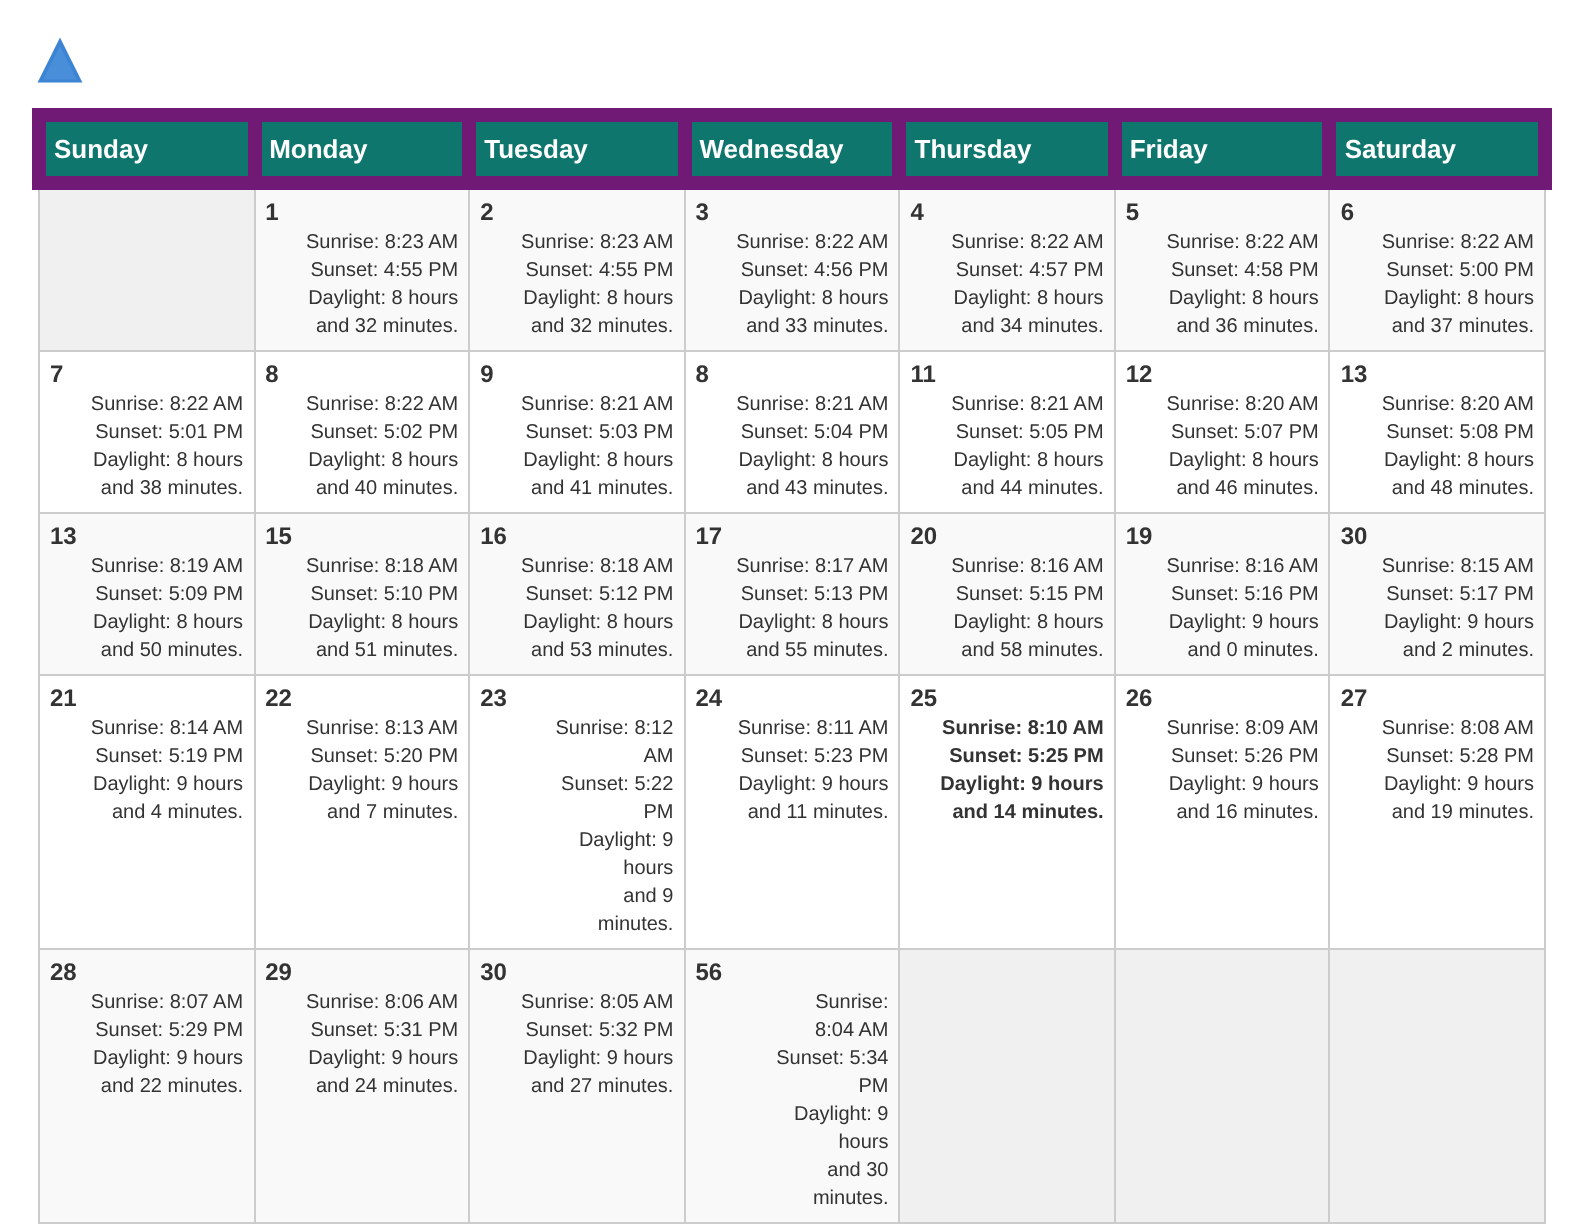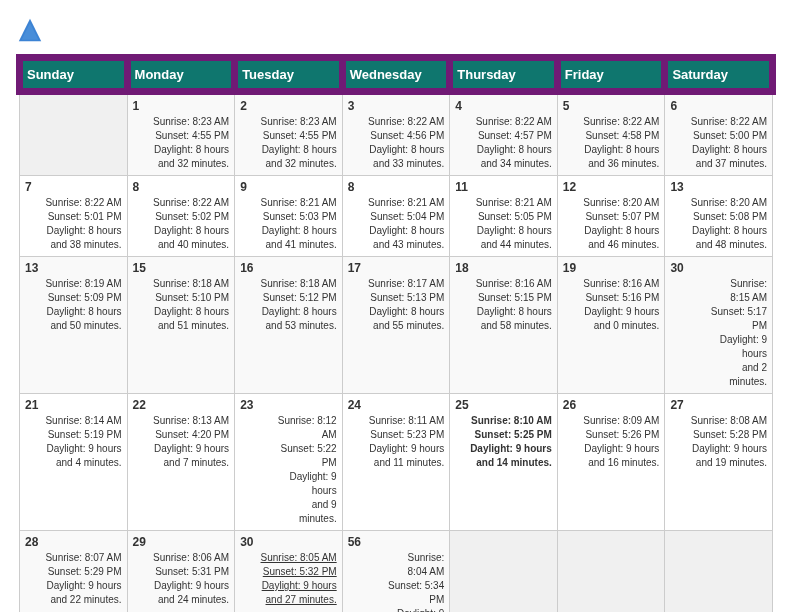--- a/index.html
+++ b/index.html
@@ -253,53 +253,53 @@
 and 53 minutes.</div>
           </td>
           <td>
             <span class="day-num">17</span>
             <div class="day-info" style="white-space: pre-line;">Sunrise: 8:17 AM
 Sunset: 5:13 PM
 Daylight: 8 hours
 and 55 minutes.</div>
           </td>
           <td>
-            <span class="day-num">18</span>
+            <span class="day-num">20</span>
             <div class="day-info" style="white-space: pre-line;">Sunrise: 8:16 AM
 Sunset: 5:15 PM
 Daylight: 8 hours
 and 58 minutes.</div>
           </td>
           <td>
             <span class="day-num">19</span>
             <div class="day-info" style="white-space: pre-line;">Sunrise: 8:16 AM
 Sunset: 5:16 PM
 Daylight: 9 hours
 and 0 minutes.</div>
           </td>
           <td>
             <span class="day-num">30</span>
-            <div class="day-info" style="white-space: pre-line; margin-left: 40px;">Sunrise: 8:15 AM
+            <div class="day-info" style="white-space: pre-line;">Sunrise: 8:15 AM
 Sunset: 5:17 PM
 Daylight: 9 hours
 and 2 minutes.</div>
           </td>
         </tr>
         <tr>
           <td>
             <span class="day-num">21</span>
             <div class="day-info" style="white-space: pre-line;">Sunrise: 8:14 AM
 Sunset: 5:19 PM
 Daylight: 9 hours
 and 4 minutes.</div>
           </td>
           <td>
             <span class="day-num">22</span>
             <div class="day-info" style="white-space: pre-line;">Sunrise: 8:13 AM
-Sunset: 4:20 PM
+Sunset: 5:20 PM
 Daylight: 9 hours
 and 7 minutes.</div>
           </td>
           <td>
             <span class="day-num">23</span>
             <div class="day-info" style="white-space: pre-line; margin-left: 36px;">Sunrise: 8:12 AM
 Sunset: 5:22 PM
 Daylight: 9 hours
 and 9 minutes.</div>
           </td>
@@ -342,21 +342,21 @@
           </td>
           <td>
             <span class="day-num">29</span>
             <div class="day-info" style="white-space: pre-line;">Sunrise: 8:06 AM
 Sunset: 5:31 PM
 Daylight: 9 hours
 and 24 minutes.</div>
           </td>
           <td>
             <span class="day-num">30</span>
-            <div class="day-info" style="white-space: pre-line; text-decoration: underline;">Sunrise: 8:05 AM
+            <div class="day-info" style="white-space: pre-line;">Sunrise: 8:05 AM
 Sunset: 5:32 PM
 Daylight: 9 hours
 and 27 minutes.</div>
           </td>
           <td>
             <span class="day-num">56</span>
             <div class="day-info" style="white-space: pre-line; margin-left: 40px;">Sunrise: 8:04 AM
 Sunset: 5:34 PM
 Daylight: 9 hours
 and 30 minutes.</div>

